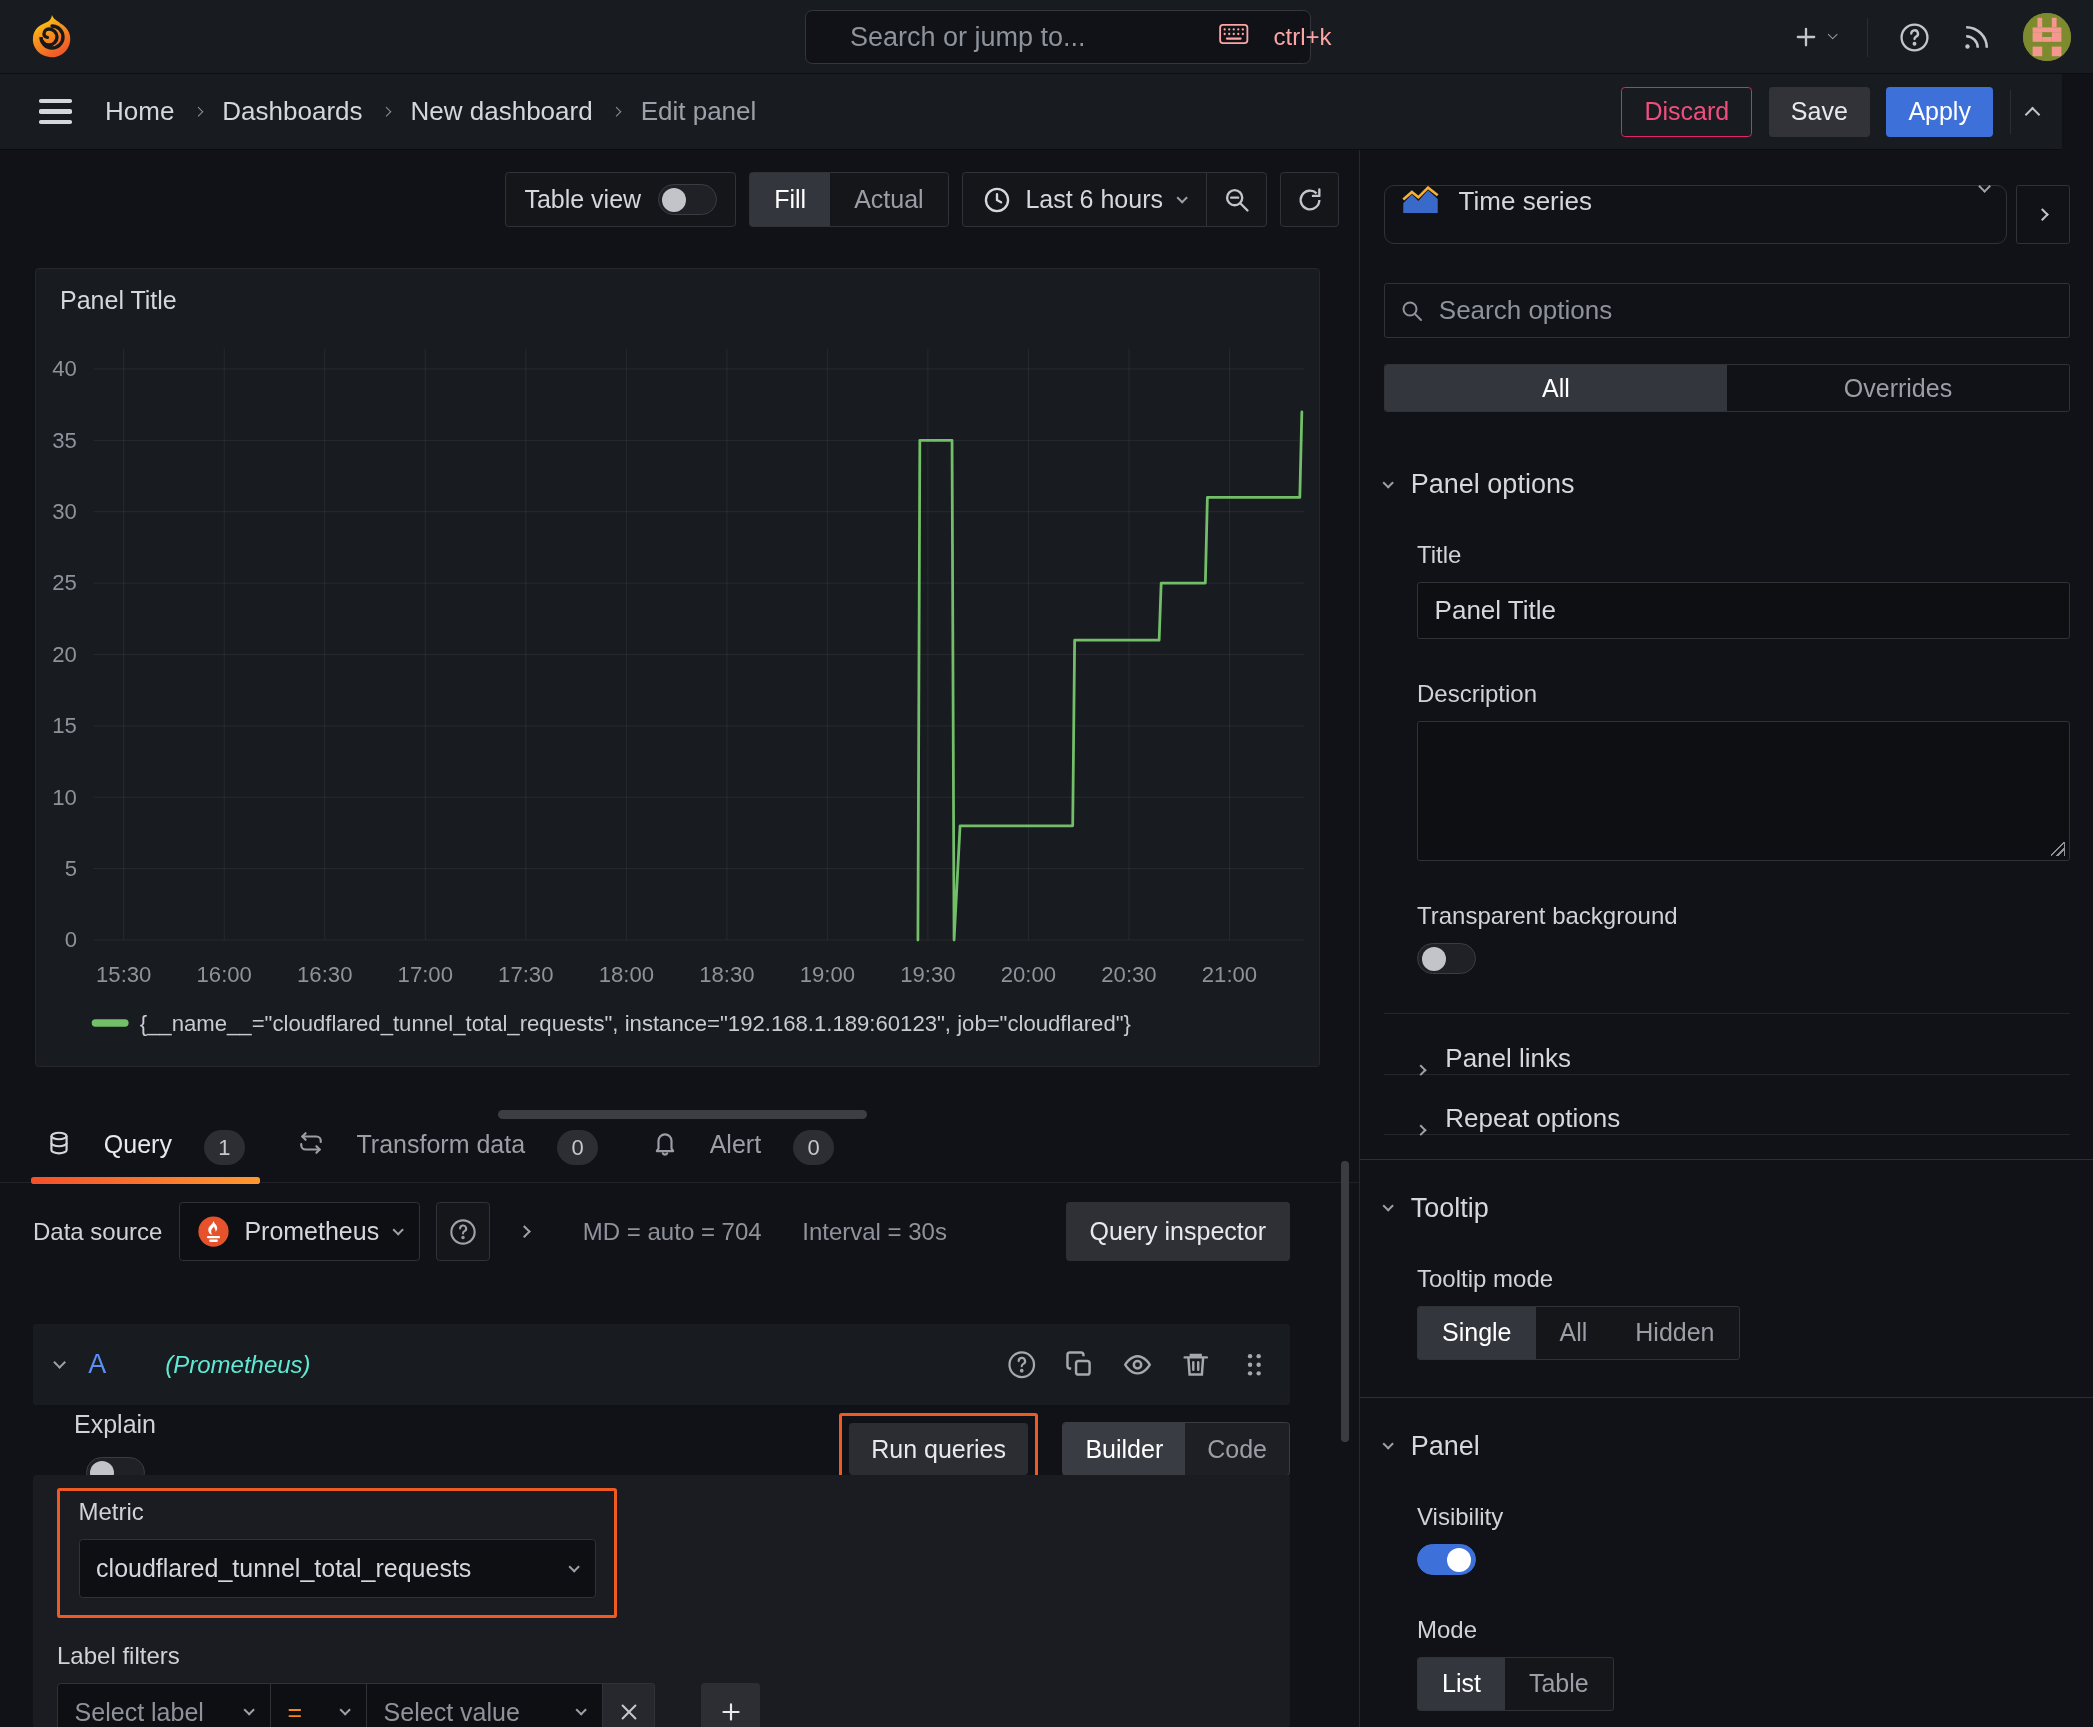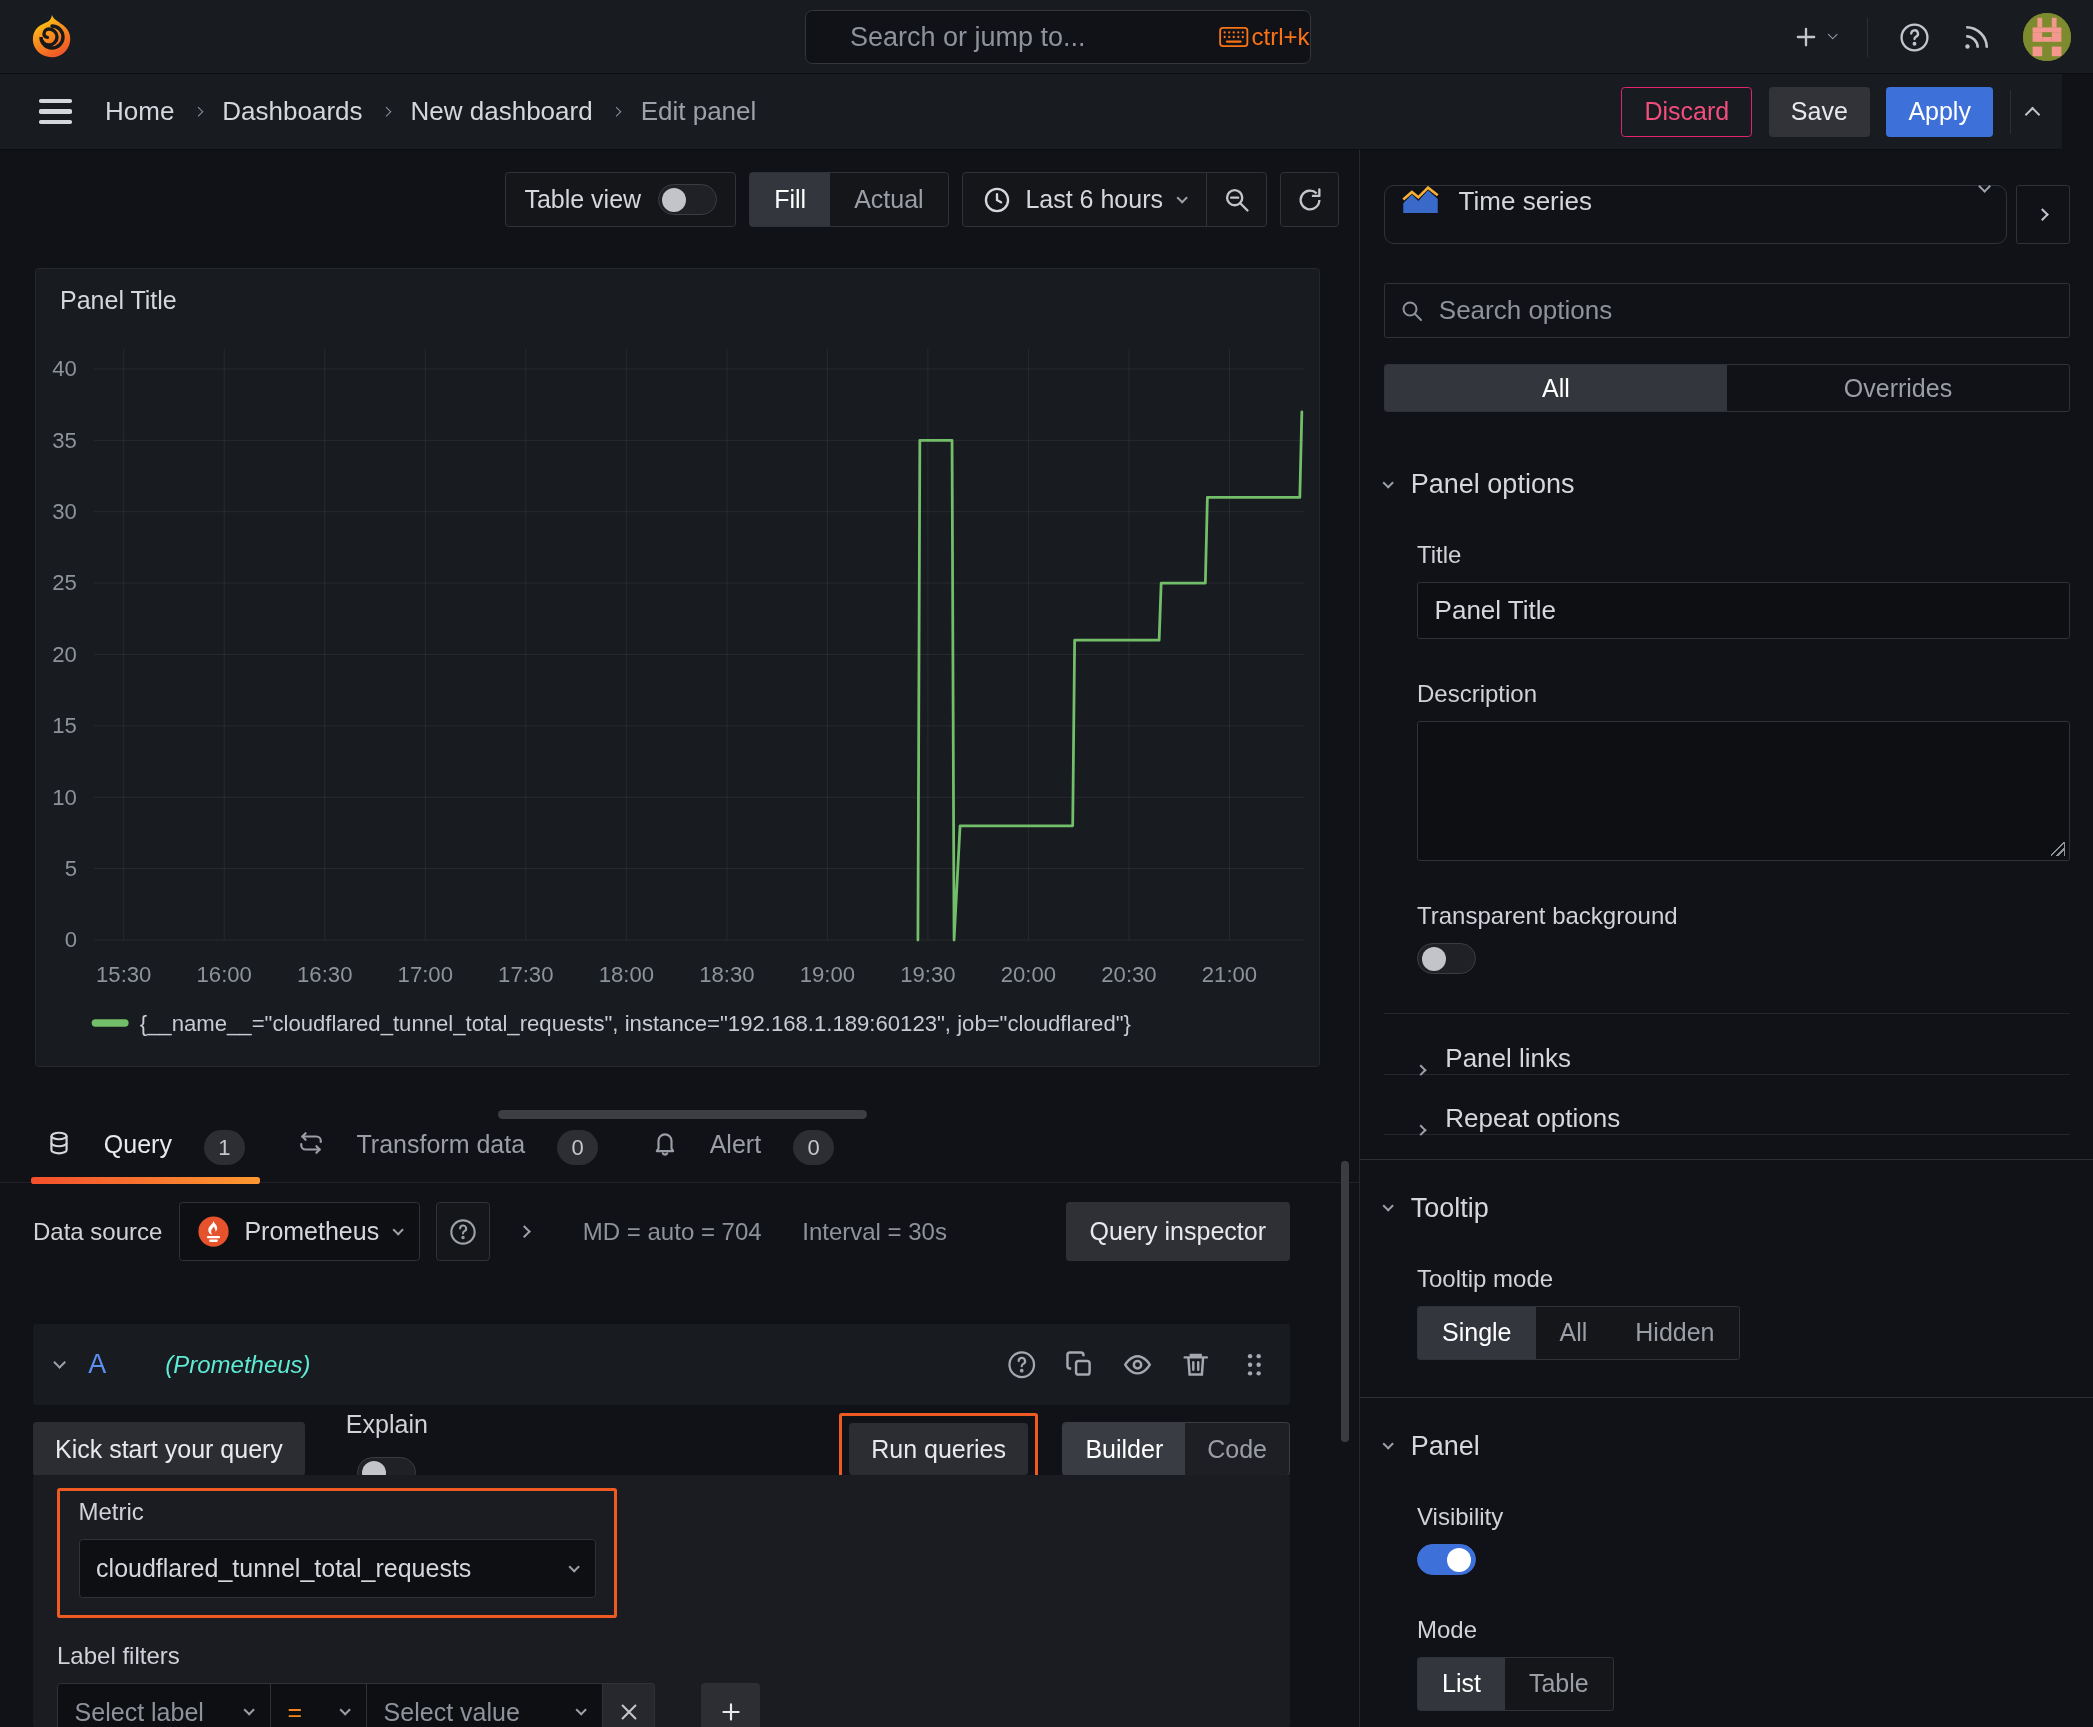--- a/index.html
+++ b/index.html
@@ -18,21 +18,21 @@
   .toggle.on .knob{left:auto;right:3.7px;background:#ffffff;}
   .ic{display:block;}
   input,textarea{font-family:"Liberation Sans",sans-serif;outline:none;}
 
   
   .topbar{position:absolute;left:0;top:0;width:2093px;height:74px;background:#181b1f;display:flex;align-items:center;border-bottom:0.9px solid #0c0d10;}
   .logo{margin-left:28px;width:48px;height:48px;}
   .searchbox{position:absolute;left:805px;top:10px;width:506px;height:54px;background:#111217;border:0.9px solid #34363c;border-radius:7.4px;display:flex;align-items:center;padding:0 29px;gap:13px;color:#8e929b;}
   .searchbox input{flex:1;background:transparent;border:none;color:#c9cbd2;font-size:27px;}
   .searchbox input::placeholder{color:#8e929b;}
-  .shortcut{display:flex;align-items:center;gap:3px;font-size:24px;color:#f97316;}
+  .shortcut{display:flex;align-items:flex-start;gap:25px;font-size:24px;color:#fca5a5;}
   .top-right{position:absolute;right:22px;top:0;height:74px;display:flex;align-items:center;gap:31px;}
   .vdiv{width:0.9px;height:39px;background:#2c2e33;}
   .avatar{width:48px;height:48px;border-radius:50%;overflow:hidden;background:#7d8a2e;}
 
   
   .navbar{position:absolute;left:0;top:74px;width:2062px;height:76px;background:#181b1f;display:flex;align-items:center;border-bottom:0.9px solid #0c0d10;}
   .burger{margin-left:39px;width:33px;display:flex;flex-direction:column;gap:6.5px;cursor:pointer;}
   .burger div{height:4.2px;border-radius:1.8px;background:#d5d7dd;}
   .crumbs{display:flex;align-items:center;gap:18.5px;margin-left:33px;font-size:26px;}
   .crumbs .sep{width:7.4px;height:7.4px;border-width:1.8px;color:#8e929b;margin:0 1.8px;}
@@ -397,21 +397,20 @@
             <circle cx="16" cy="5" r="1.8"></circle>
             <circle cx="9" cy="12" r="1.8"></circle>
             <circle cx="16" cy="12" r="1.8"></circle>
             <circle cx="9" cy="19" r="1.8"></circle>
             <circle cx="16" cy="19" r="1.8"></circle>
         </svg>
       </div>
     </div>
 
     <div class="btnrow">
-      <div class="kick">Kick start your query</div>
       <div class="explain">
         <span>Explain</span>
         <div class="toggle">
             <div class="knob"></div>
           </div>
       </div>
       <div style="margin-left:auto;" class="anno">
         <div class="runq">Run queries</div>
       </div>
       <div class="bcgroup">

